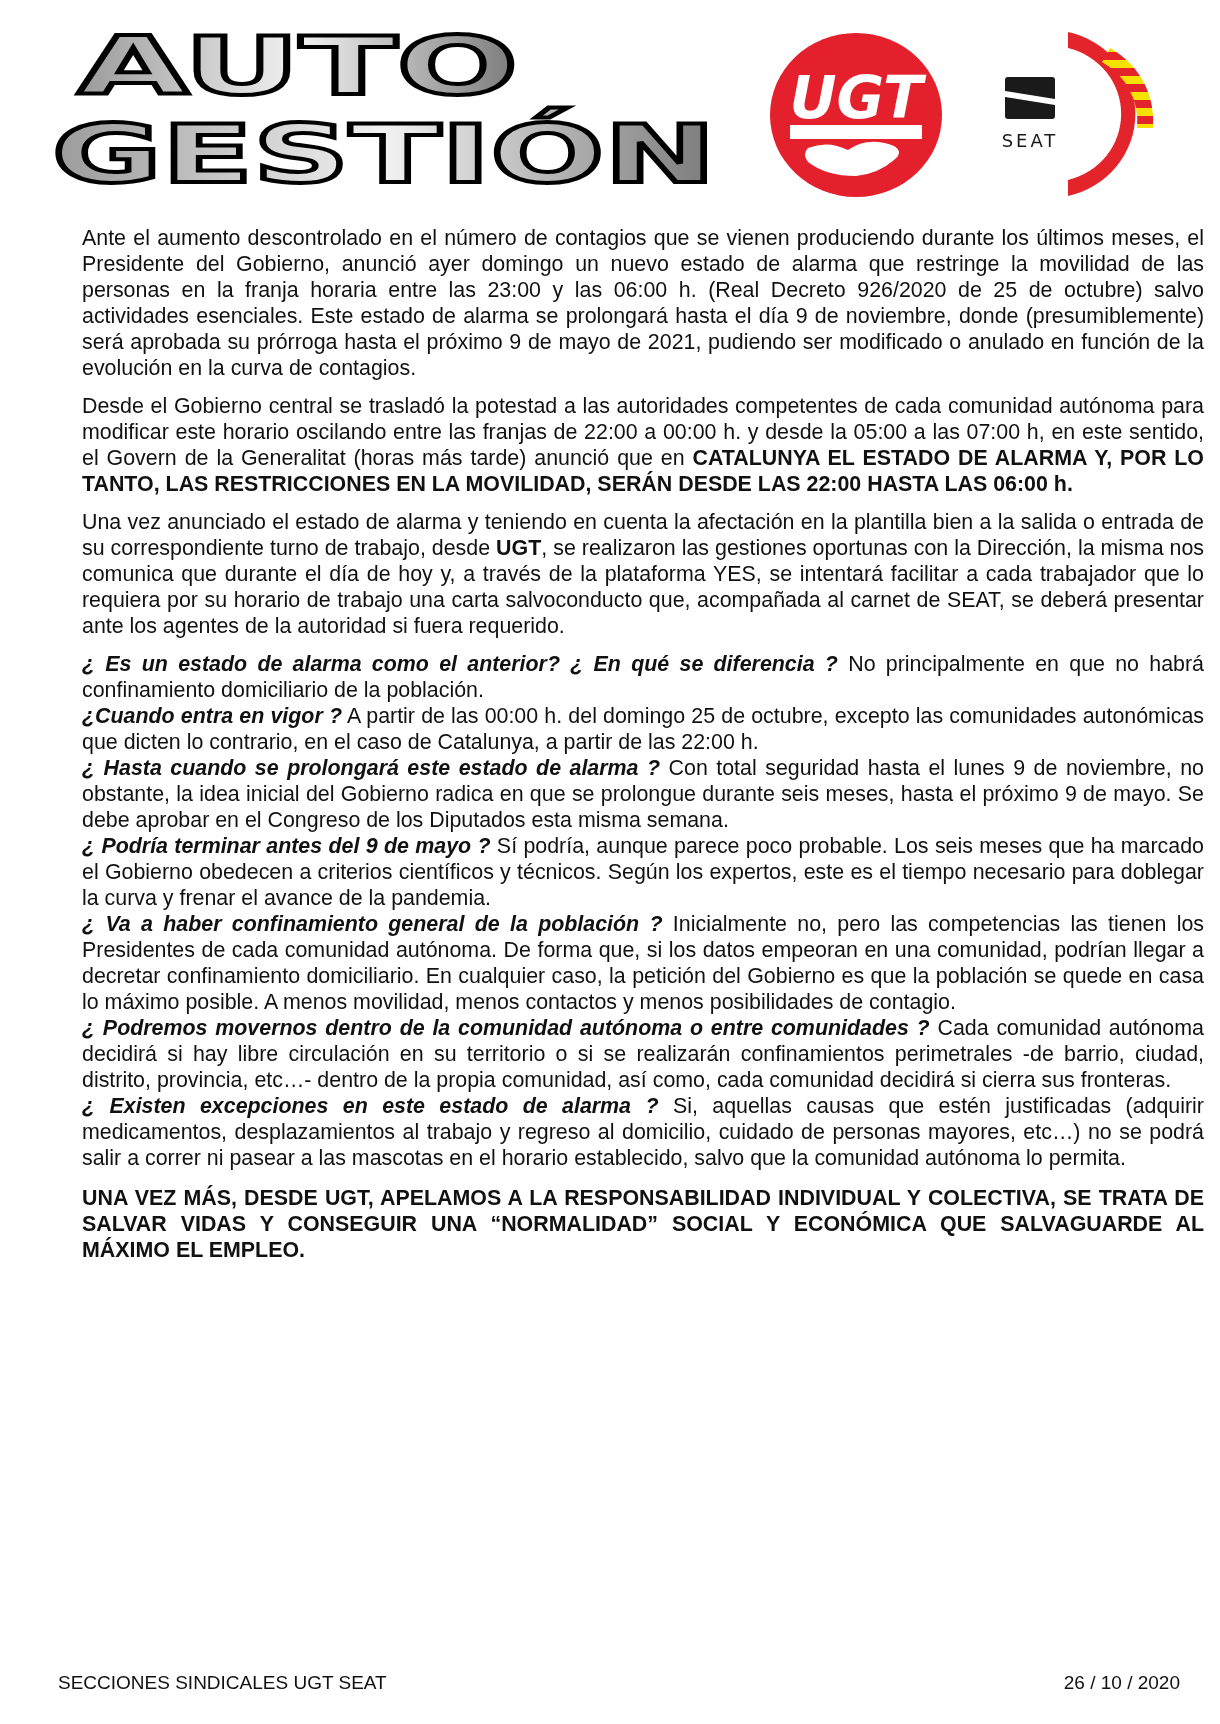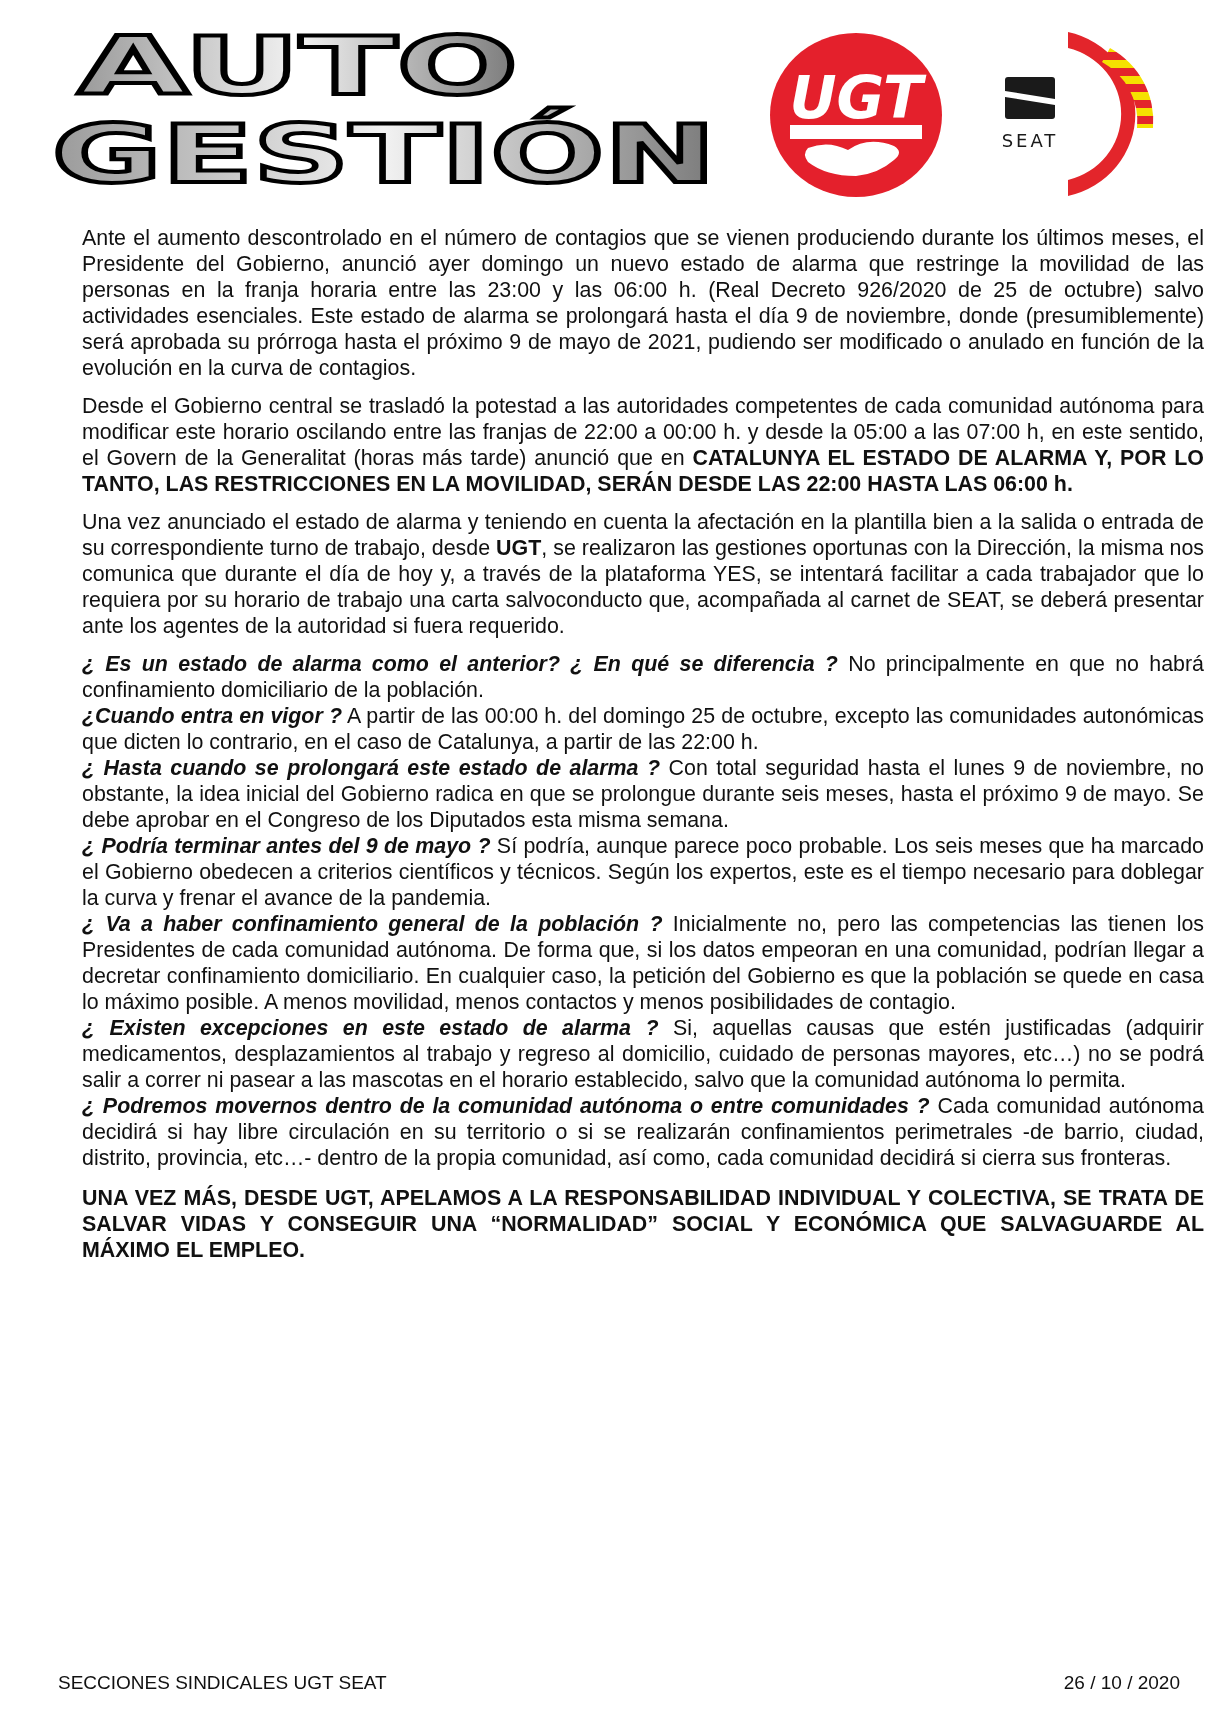--- a/index.html
+++ b/index.html
@@ -69,22 +69,22 @@
   <p><span>Desde el Gobierno central se trasladó la potestad a las autoridades competentes de cada comunidad autónoma para modificar este horario oscilando entre las franjas de 22:00 a 00:00 h. y desde la 05:00 a las 07:00 h, en este sentido, el Govern de la Generalitat (horas más tarde) anunció que en </span><span class="ul-bold">CATALUNYA EL ESTADO DE ALARMA Y, POR LO TANTO, LAS RESTRICCIONES EN LA MOVILIDAD, SERÁN DESDE LAS  22:00 HASTA LAS  06:00 h.</span></p>
   <p><span>Una vez anunciado el estado de alarma y teniendo en cuenta la afectación en la plantilla bien a la salida o entrada de su correspondiente turno de trabajo, desde </span><b>UGT</b><span>, se realizaron las gestiones oportunas con la Dirección, la misma nos comunica que durante el día de hoy y, a través de la plataforma YES, se intentará facilitar a cada trabajador que lo requiera por su horario de trabajo una carta salvoconducto que, acompañada al carnet de SEAT, se deberá presentar ante los agentes de la autoridad si fuera requerido.</span></p>
 
 
   <div>
     <p class="qa"><span class="q">¿ Es un estado de alarma como el anterior? ¿ En qué se diferencia ?</span><span> No principalmente en que no habrá confinamiento domiciliario de la población.</span></p>
     <p class="qa"><span class="q">¿Cuando entra en vigor ?</span><span> A partir de las 00:00 h. del domingo 25 de octubre, excepto las comunidades autonómicas que dicten lo contrario, en el caso de Catalunya, a partir de las 22:00 h.</span></p>
     <p class="qa"><span class="q">¿ Hasta cuando se prolongará este estado de alarma ?</span><span> Con total seguridad hasta el lunes 9 de noviembre, no obstante, la idea inicial del Gobierno radica en que se prolongue durante seis meses, hasta el próximo 9 de mayo. Se debe aprobar en el Congreso de los Diputados esta misma semana.</span></p>
     <p class="qa"><span class="q">¿ Podría terminar antes del 9 de mayo ?</span><span> Sí podría, aunque parece poco probable. Los seis meses que ha marcado el Gobierno obedecen a criterios científicos y técnicos. Según los expertos, este es el tiempo necesario para doblegar la curva y frenar el avance de la pandemia.</span></p>
     <p class="qa"><span class="q">¿ Va a haber confinamiento general de la población ?</span><span> Inicialmente no, pero las competencias las tienen los Presidentes de cada comunidad autónoma. De forma que, si los datos empeoran en una comunidad, podrían llegar a decretar confinamiento domiciliario. En cualquier caso, la petición del Gobierno es que la población se quede en casa lo máximo posible. A menos movilidad, menos contactos y menos posibilidades de contagio.</span></p>
+    <p class="qa"><span class="q">¿ Podremos movernos dentro de la comunidad autónoma o entre comunidades ?</span><span> Cada comunidad autónoma decidirá si hay libre circulación en su territorio o si se realizarán confinamientos perimetrales -de barrio, ciudad, distrito, provincia, etc…- dentro de la propia comunidad, así como, cada comunidad decidirá si cierra sus fronteras.</span></p>
     <p class="qa"><span class="q">¿ Existen excepciones en este estado de alarma ?</span><span> Si, aquellas causas que estén justificadas (adquirir medicamentos, desplazamientos al trabajo y regreso al domicilio, cuidado de personas mayores, etc…) no se podrá salir a correr ni pasear a las mascotas en el horario establecido, salvo que la comunidad autónoma lo permita.</span></p>
-    <p class="qa"><span class="q">¿ Podremos movernos dentro de la comunidad autónoma o entre comunidades ?</span><span> Cada comunidad autónoma decidirá si hay libre circulación en su territorio o si se realizarán confinamientos perimetrales -de barrio, ciudad, distrito, provincia, etc…- dentro de la propia comunidad, así como, cada comunidad decidirá si cierra sus fronteras.</span></p>
   </div>
 
   <p class="ul-bold closing">UNA VEZ MÁS, DESDE UGT, APELAMOS A LA RESPONSABILIDAD INDIVIDUAL Y COLECTIVA, SE TRATA DE SALVAR VIDAS Y CONSEGUIR UNA “NORMALIDAD” SOCIAL Y ECONÓMICA QUE SALVAGUARDE AL MÁXIMO EL EMPLEO.</p>
 </div>
 
 <div class="footer">
   <span>SECCIONES SINDICALES UGT SEAT</span>
   <span>26 / 10 / 2020</span>
 </div>
 

